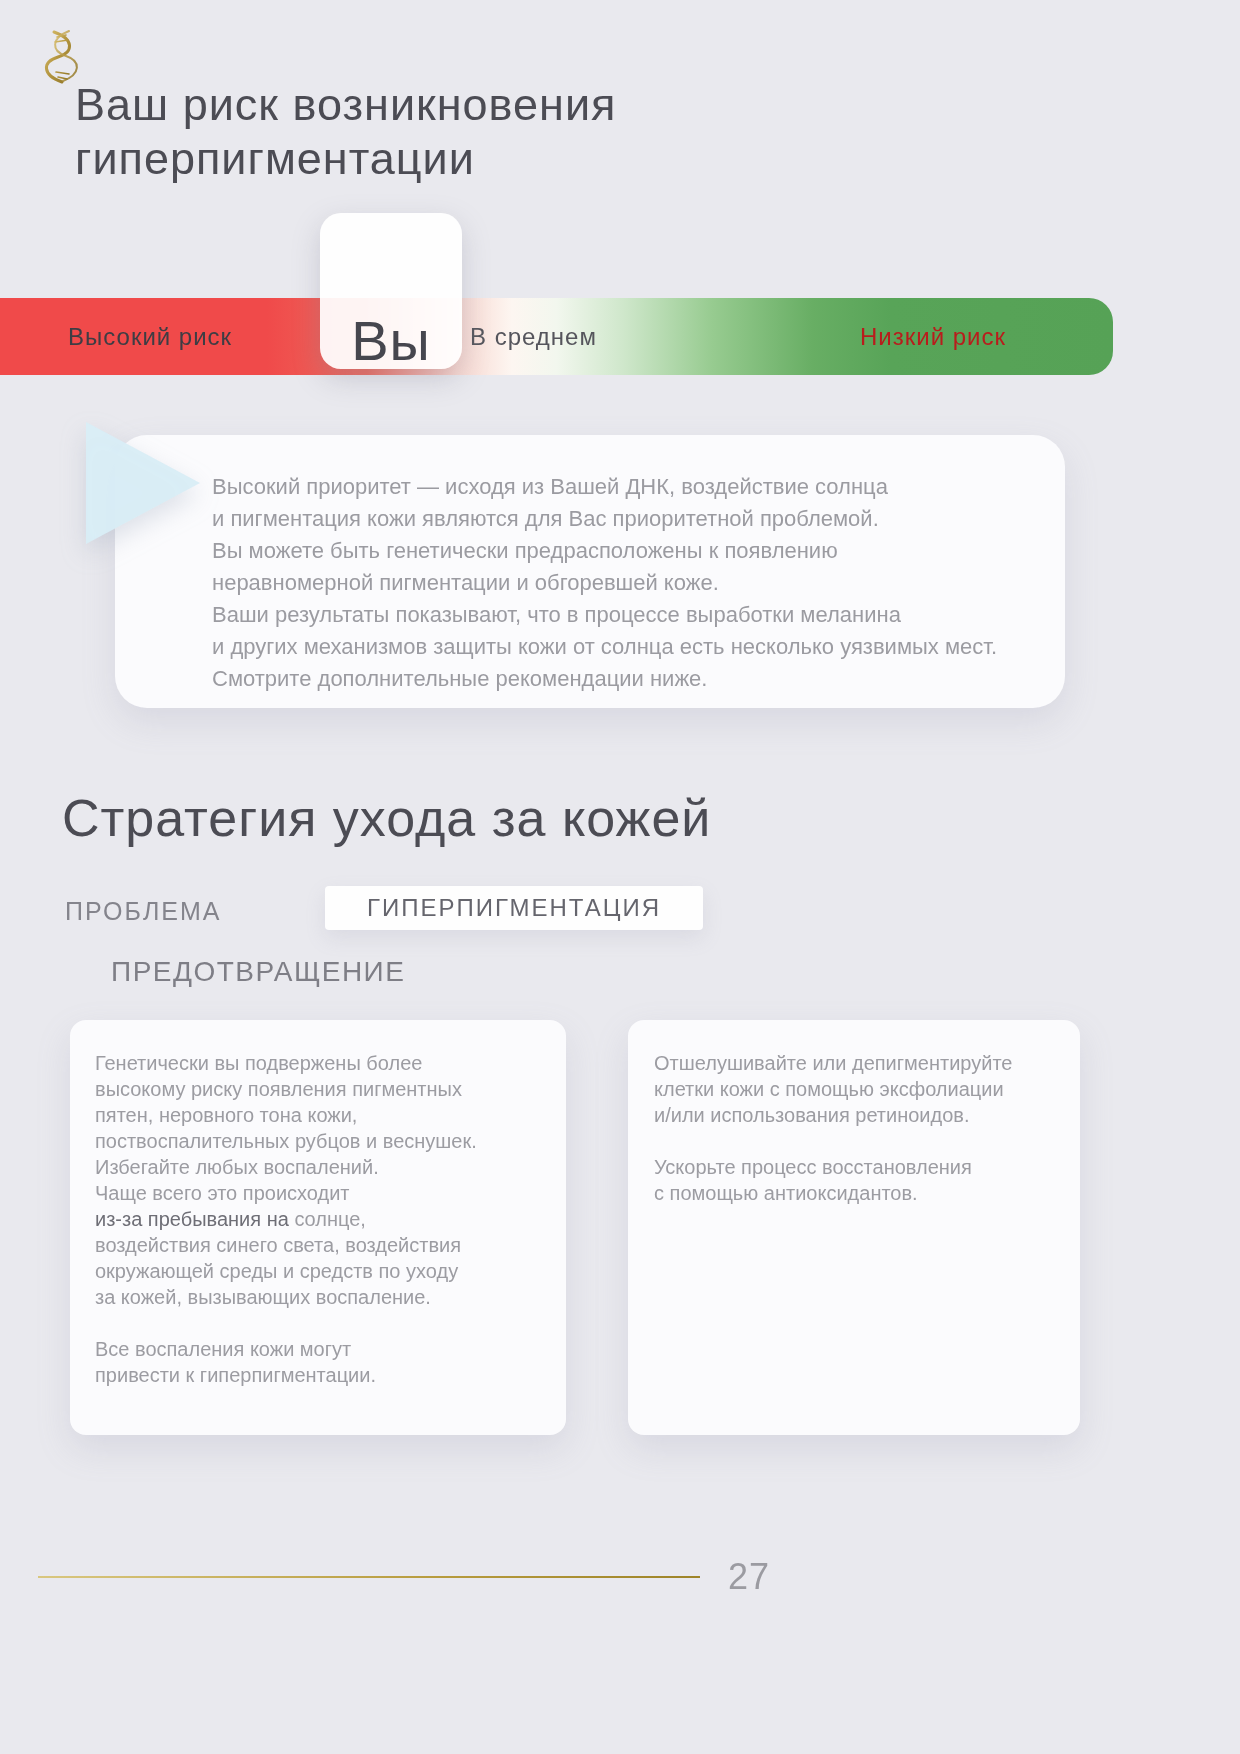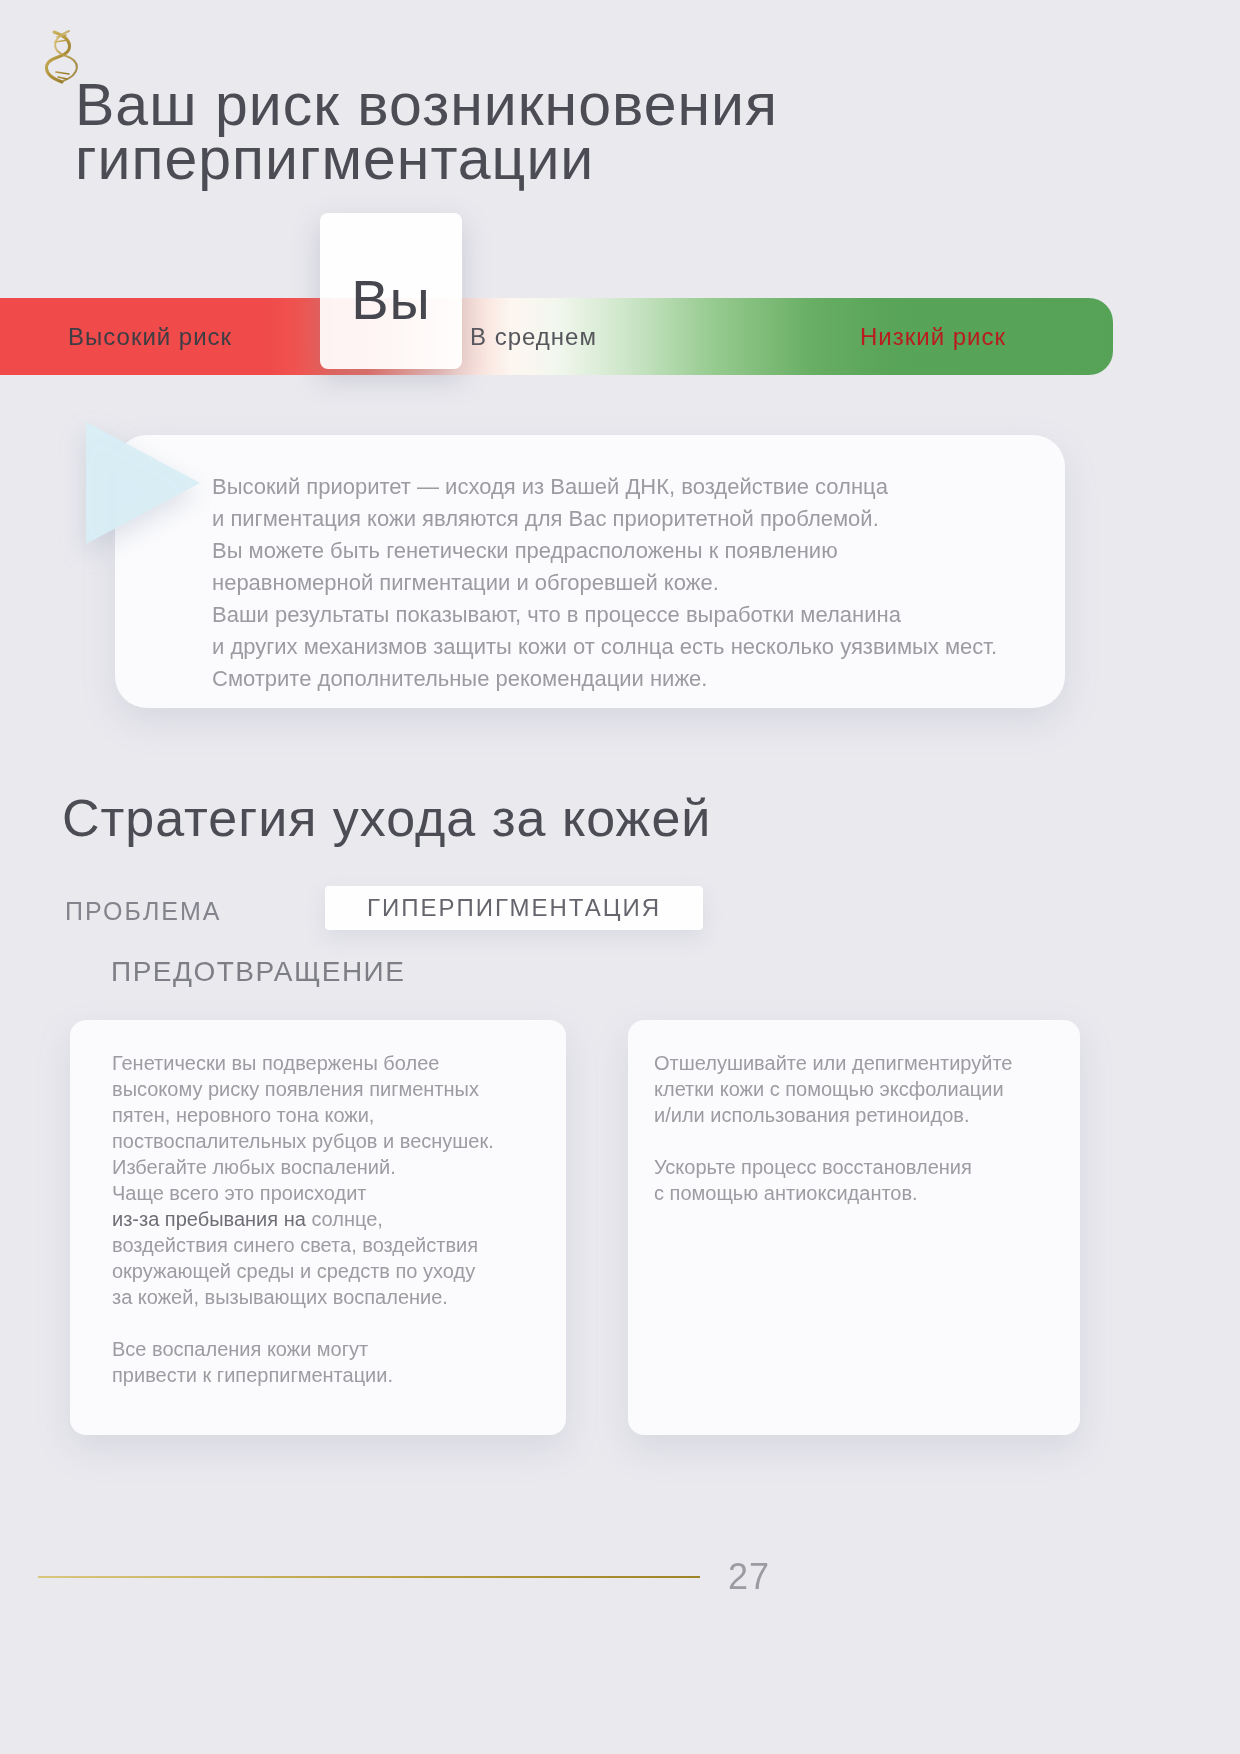--- a/index.html
+++ b/index.html
@@ -6,44 +6,44 @@
   body{background:#d8d8dd;font-family:"Liberation Sans","DejaVu Sans",sans-serif;}
   .page{
     position:relative;width:1240px;height:1754px;margin:0 auto;
     background:#e9e9ee;overflow:hidden;
   }
   .thin{font-weight:200;}
   
   .logo{position:absolute;left:42px;top:28px;width:42px;height:58px;}
   .page-title{
     position:absolute;left:75px;top:78px;
-    font-size:59px;line-height:54px;letter-spacing:1px;
+    font-size:45px;line-height:54px;letter-spacing:1px;
     color:#4c4c54;font-weight:200;white-space:pre-line;
   }
   
   .risk-bar{
     position:absolute;left:0;top:298px;width:1113px;height:77px;
     border-radius:0 24px 24px 0;z-index:1;
     background:linear-gradient(90deg,
       #f04a4a 0%, #f04a4a 24%, #ee6a5e 33%, #f7d6cf 41%,
       #fdf6f1 46%, #f2f7ee 50%, #cfe7cb 56%, #97cb90 64%,
       #68ae64 73%, #58a458 80%, #56a256 100%);
   }
   .bar-label{
     position:absolute;top:298px;height:77px;display:flex;align-items:center;
     font-size:24px;letter-spacing:1px;font-weight:300;z-index:2;
   }
   .bar-label.high{left:68px;color:#3d3d44;}
   .bar-label.mid{left:470px;color:#55555c;}
   .bar-label.low{left:860px;color:#b91c1c;}
   .you-marker{
     position:absolute;left:320px;top:213px;width:142px;height:156px;
-    background:rgba(255,255,255,0.93);border-radius:8px;z-index:3;
+    background:rgba(255,255,255,0.93);border-radius:21px;z-index:3;
     box-shadow:0 10px 28px rgba(130,130,150,0.30);
-    display:flex;justify-content:center;align-items:center;
+    display:flex;justify-content:center;align-items:flex-end;
   }
   .you-marker .you-text{
     font-size:56px;line-height:1;margin-top:18px;color:#46464e;
     font-weight:200;letter-spacing:1px;
   }
   
   .summary-card{
     position:absolute;left:115px;top:435px;width:950px;height:273px;
     background:#fbfbfd;border-radius:32px;z-index:1;
     box-shadow:0 14px 34px rgba(140,140,165,0.18);
@@ -79,21 +79,21 @@
     position:absolute;top:956px;font-size:28px;letter-spacing:1.5px;
     color:#7e7e86;font-weight:200;margin-left:46px;
   }
   .col-label.prevention{left:65px;}
   .col-label.restoration{left:624px;}
   .strategy-card{
     position:absolute;top:1020px;height:415px;background:#fbfbfd;
     border-radius:16px;box-shadow:0 14px 34px rgba(140,140,165,0.18);
     box-sizing:border-box;
   }
-  .strategy-card.left{left:70px;width:496px;padding:30px 18px 20px 42px;}
+  .strategy-card.left{left:70px;width:496px;padding:30px 18px 20px 25px;}
   .strategy-card.right{left:628px;width:452px;padding:30px 15px 20px 26px;}
   .card-text{
     font-size:20px;line-height:26px;color:#9c9ca2;font-weight:300;
     white-space:pre-line;
   }
   .card-text .hl{color:#6e6e76;}
   
   .footer-line{
     position:absolute;left:38px;top:1576px;width:662px;height:2px;
     background:linear-gradient(90deg,#d9c77f 0%,#b89c3e 60%,#9e8428 100%);

